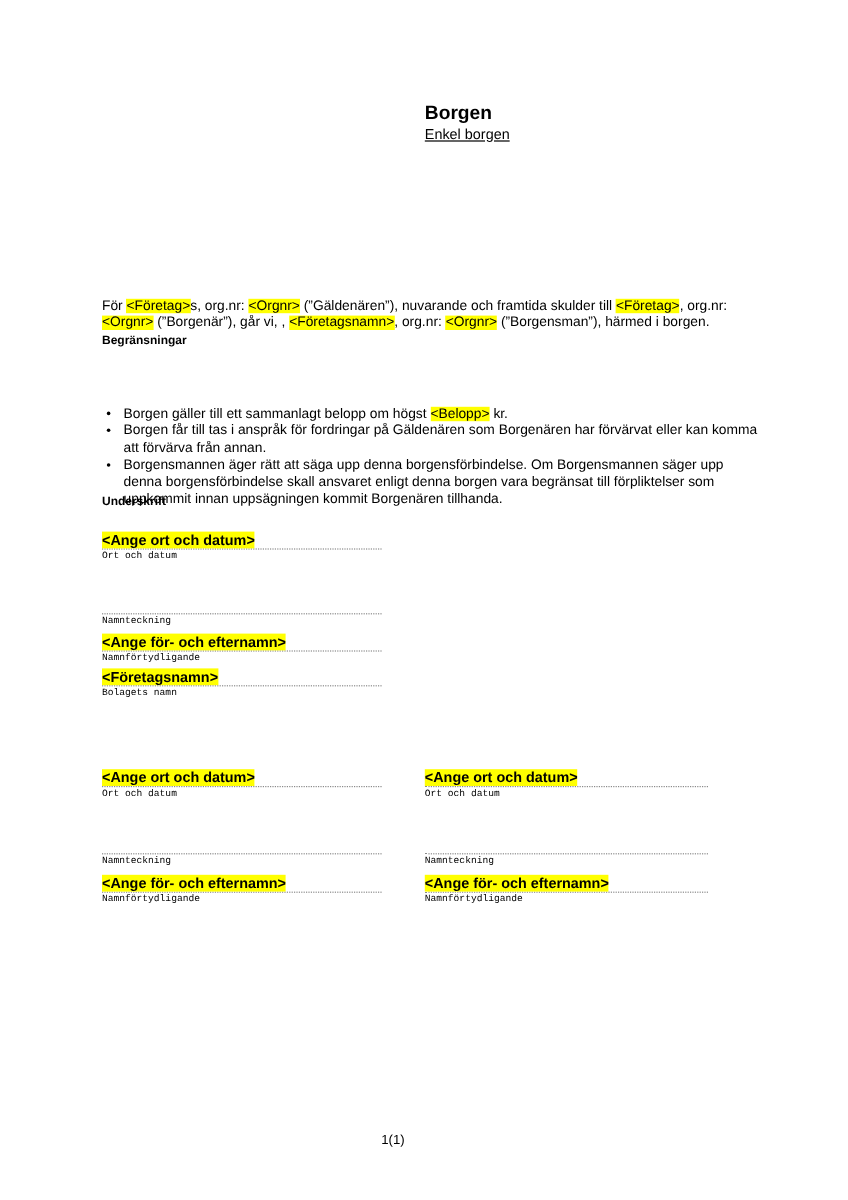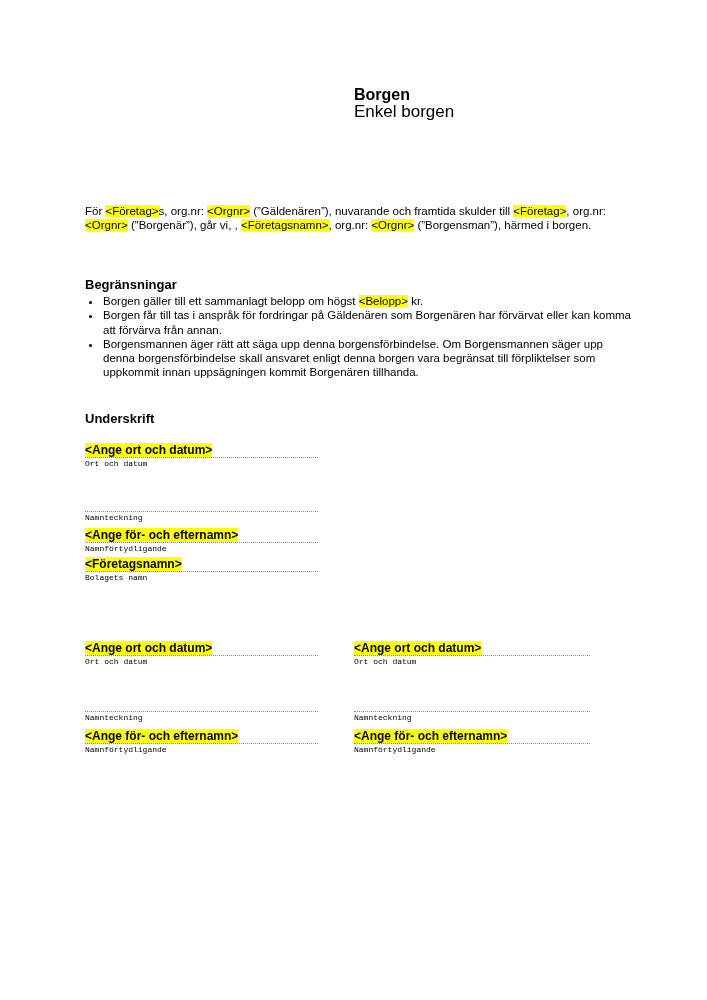--- a/index.html
+++ b/index.html
@@ -14,29 +14,29 @@
     position: relative;
     width: 655px;
     height: 1000px;
     background: var(--page-bg);
     font-family: "Liberation Sans", sans-serif;
     color: var(--text-color);
     overflow: hidden;
   }
   .title-block { position: absolute; left: 354px; top: 85px; }
   .doc-title { font-size: 16px; font-weight: bold; line-height: 19px; }
-  .doc-subtitle { font-size: 17px; line-height: 16px; }
+  .doc-subtitle { font-size: 12px; line-height: 16px; text-decoration: underline; }
 
-  .body-text { font-size: 11.5px; line-height: 14.3px; }
+  .body-text { font-size: 11.5px; line-height: 14.3px; margin-top: 44px; }
 
   .intro { position: absolute; left: 85px; top: 204px; width: 545px; }
 
   .section-heading {
     position: absolute; left: 85px;
-    font-size: 13px; font-weight: bold; line-height: 16px;
+    font-size: 10px; font-weight: bold; line-height: 16px;
   }
   #limitations-heading { top: 277px; }
   #signature-heading { top: 411px; }
 
   ul.bullets {
     position: absolute; left: 85px; top: 294px; width: 548px;
     list-style: disc outside; padding-left: 17px;
   }
   ul.bullets li { padding-left: 1px; }
 
@@ -141,14 +141,15 @@
     <div class="field-label">Namnteckning</div>
   </div>
 
   <div class="field" style="left:354px; top:729px; width:236px;">
     <div class="field-line">
       <span class="ph">&lt;Ange för- och efternamn&gt;</span>
     </div>
     <div class="field-label">Namnförtydligande</div>
   </div>
 
+  <div class="footer-pagenum">1(1)</div>
 
 </div>
 
 </body></html>

